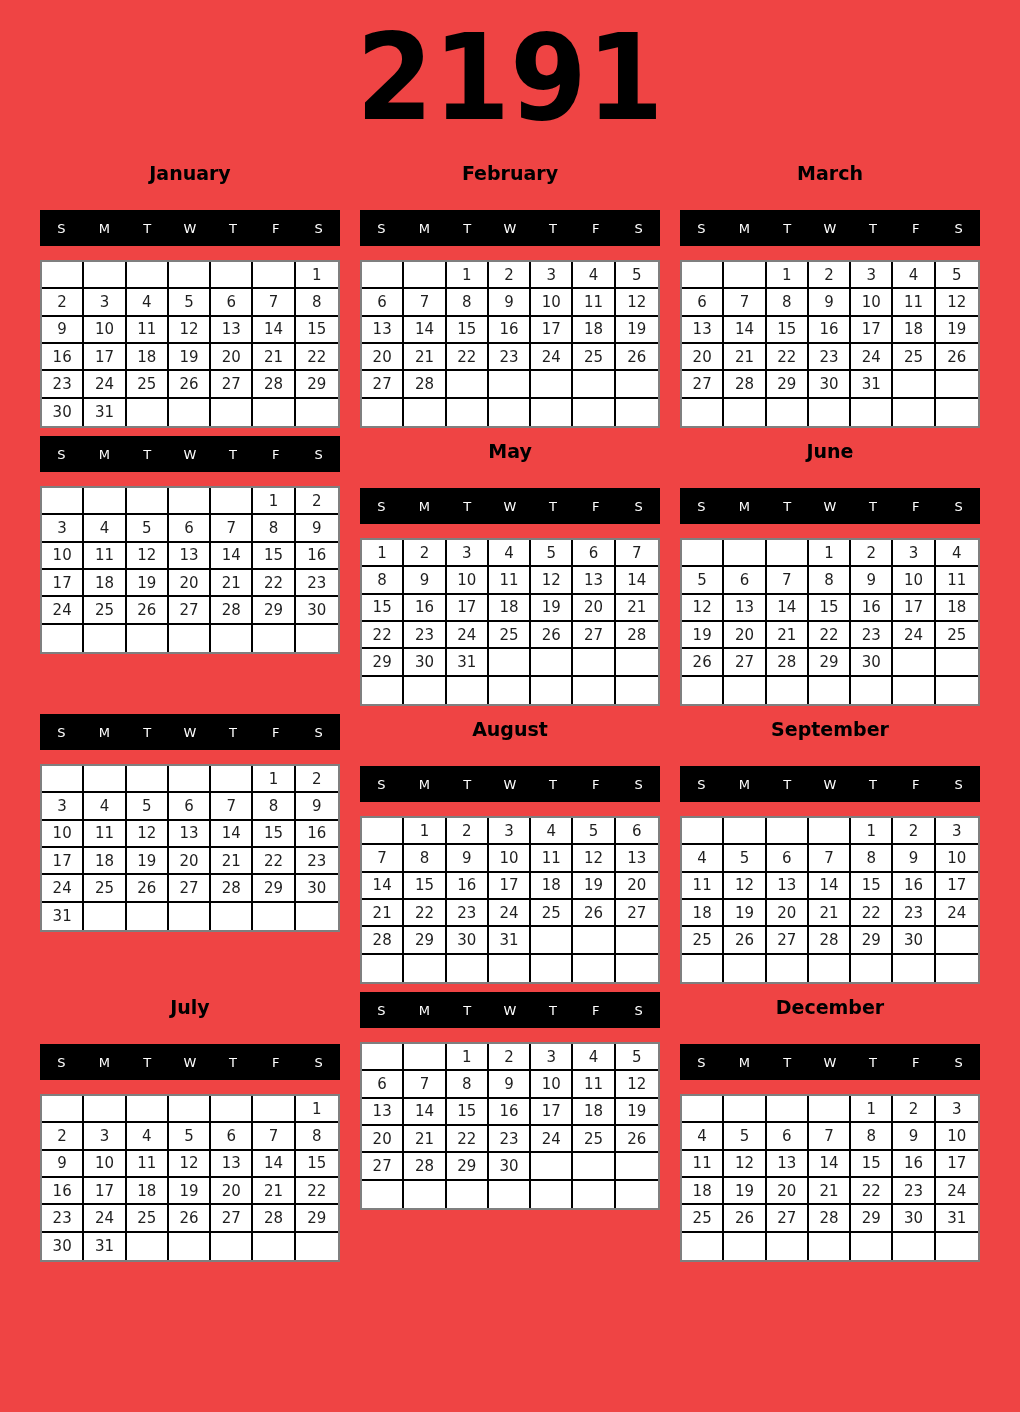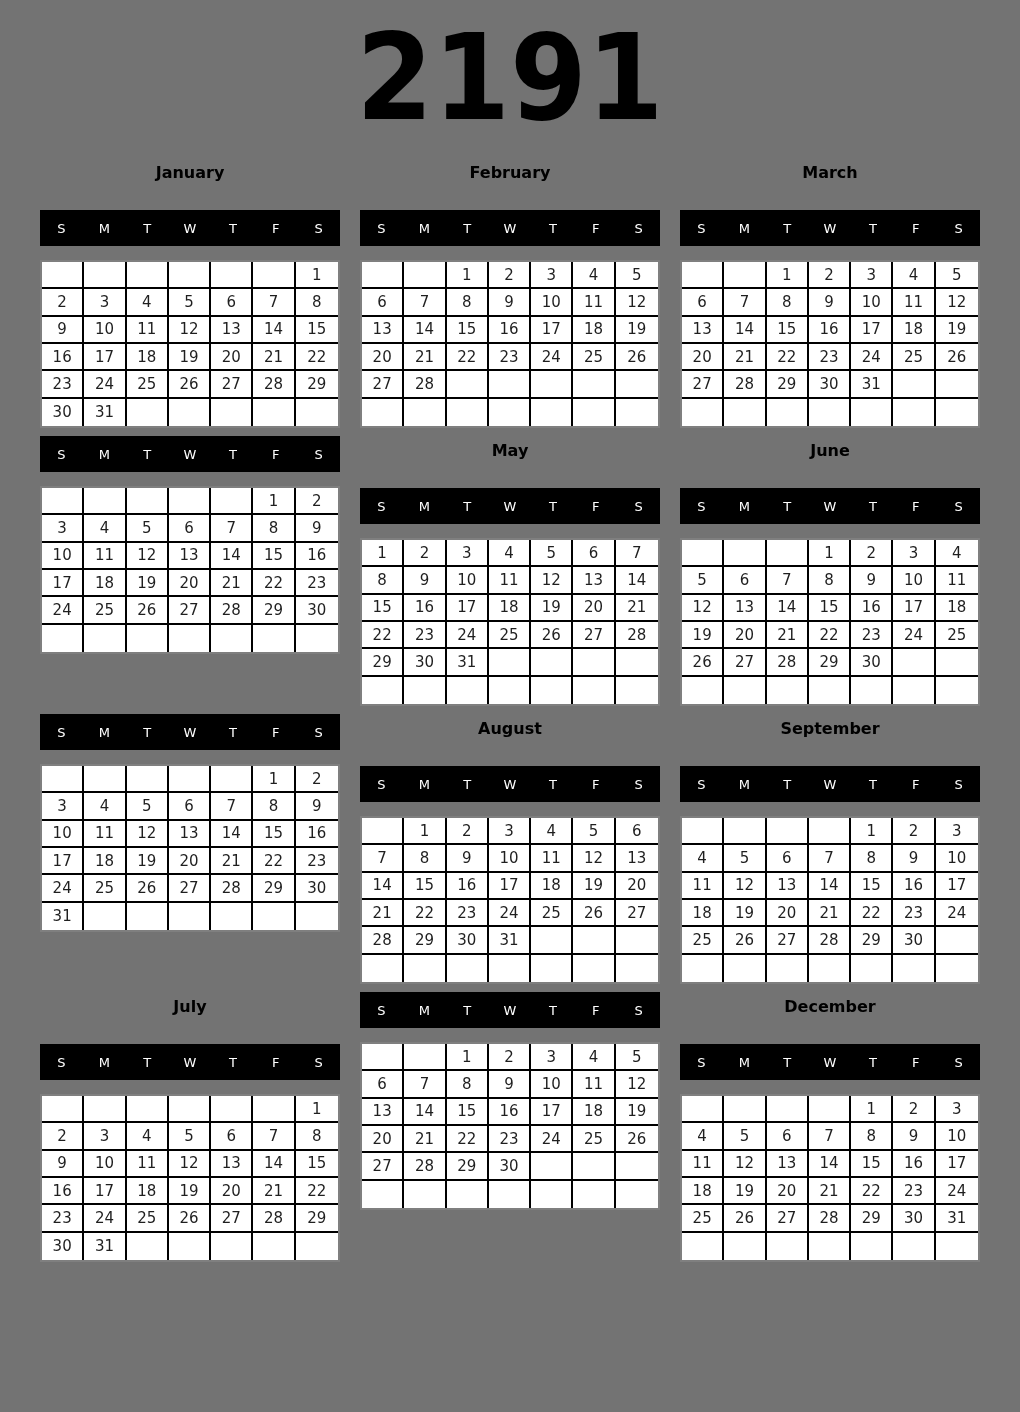--- a/index.html
+++ b/index.html
@@ -5,21 +5,21 @@
   html, body {
     margin: 0;
     padding: 0;
     background: #ffffff;
     font-family: "DejaVu Sans", "Liberation Sans", sans-serif;
   }
   .page {
     position: relative;
     width: 1020px;
     height: 1412px;
-    background: #737373;
+    background: #ef4444;
     overflow: hidden;
   }
   .year-title {
     margin: 18px auto 0 auto;
     text-align: center;
     font-size: 120px;
     line-height: 1;
     font-weight: 700;
     color: #000000;
     transform: scaleX(0.92);
@@ -36,21 +36,21 @@
     row-gap: 8px;
   }
   .month {
     width: 300px;
   }
   .month-name {
     margin: 0 0 22px 0;
     height: 30px;
     line-height: 30px;
     text-align: center;
-    font-size: 16px;
+    font-size: 19px;
     font-weight: 700;
     color: #000000;
   }
   .weekday-bar {
     height: 36px;
     background: #000000;
     display: grid;
     grid-template-columns: repeat(7, 1fr);
     margin-bottom: 14px;
   }

